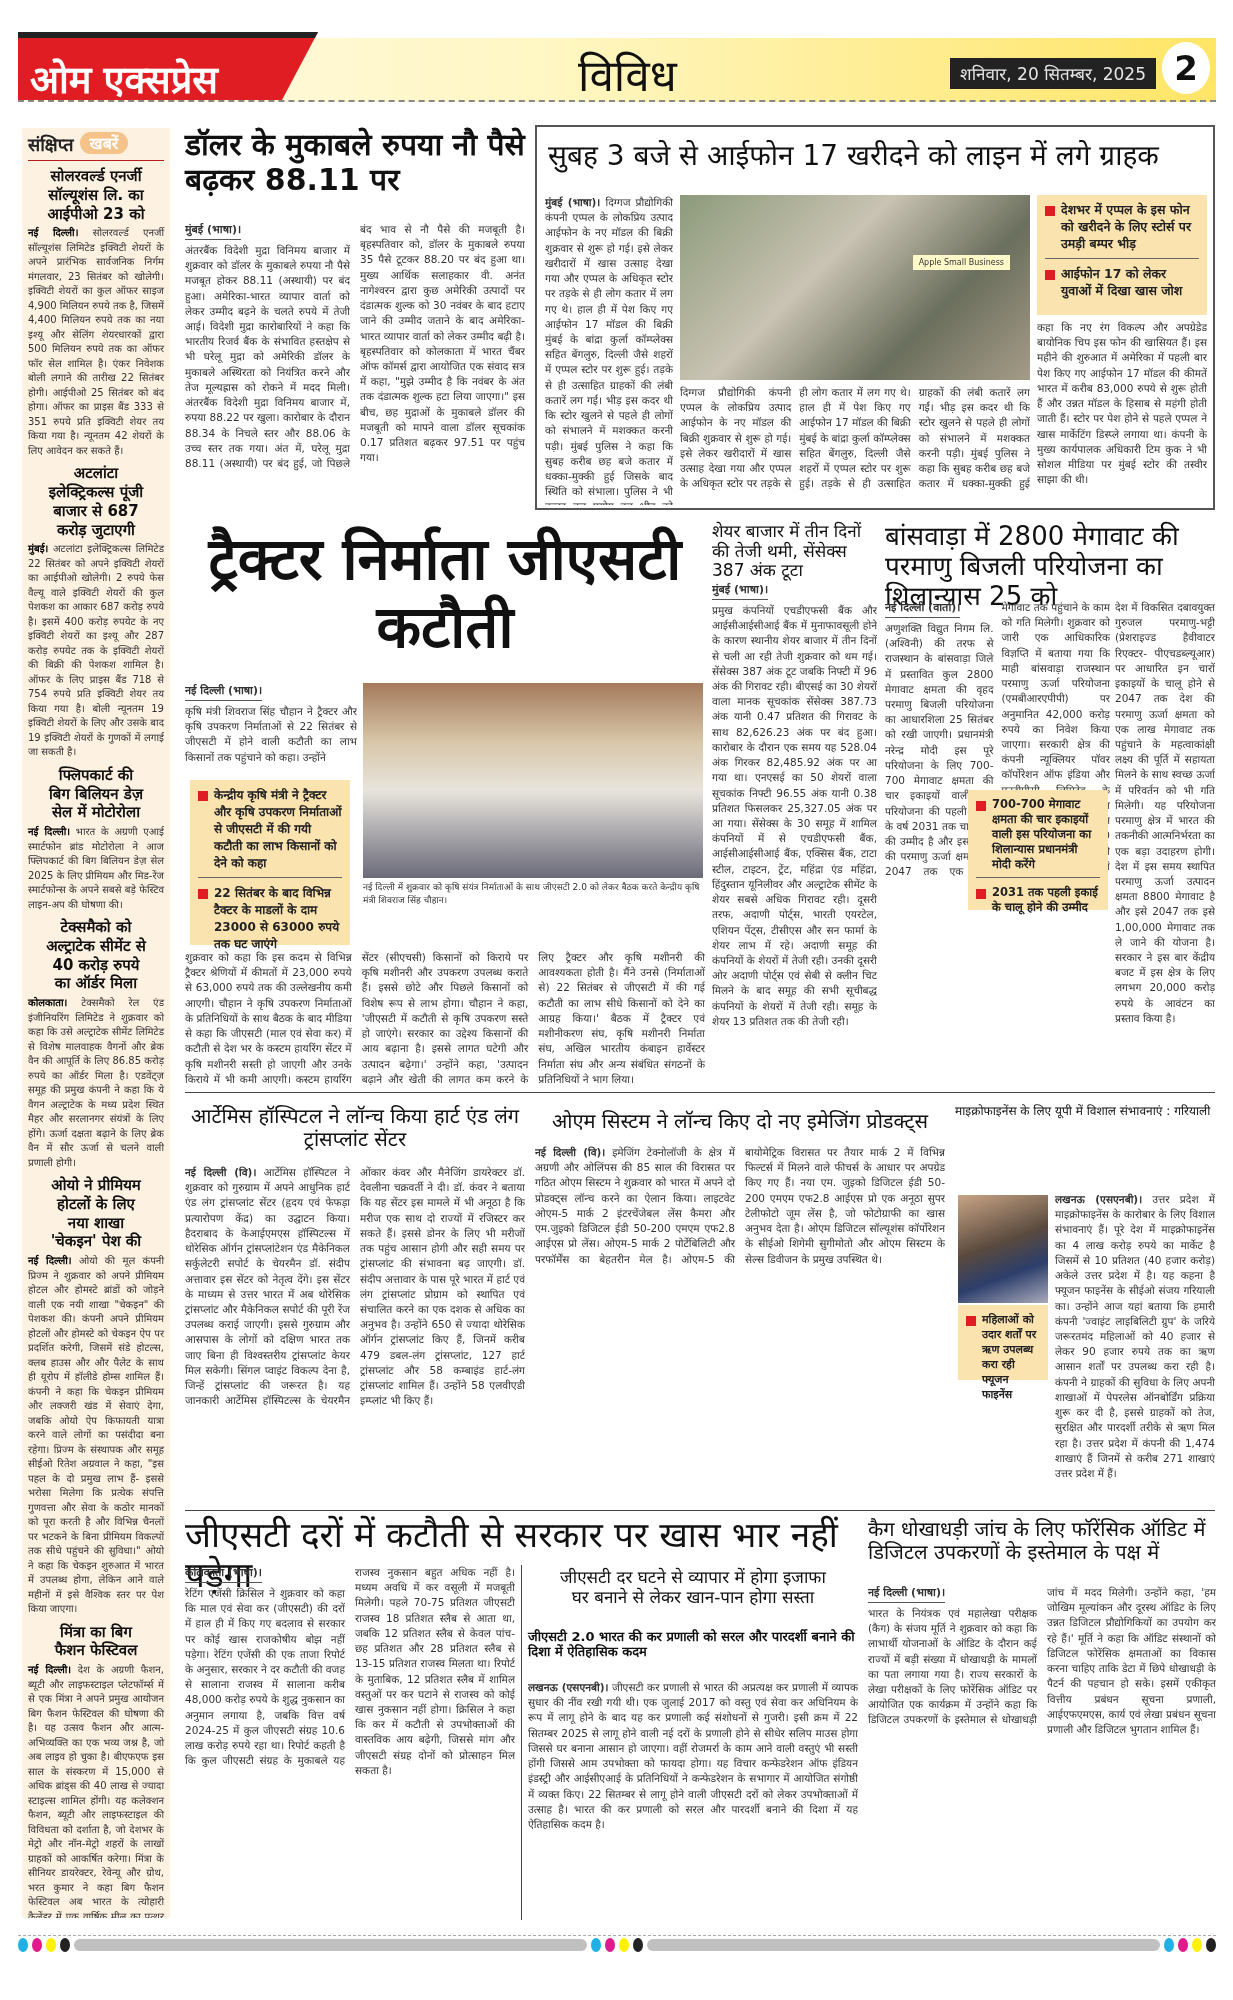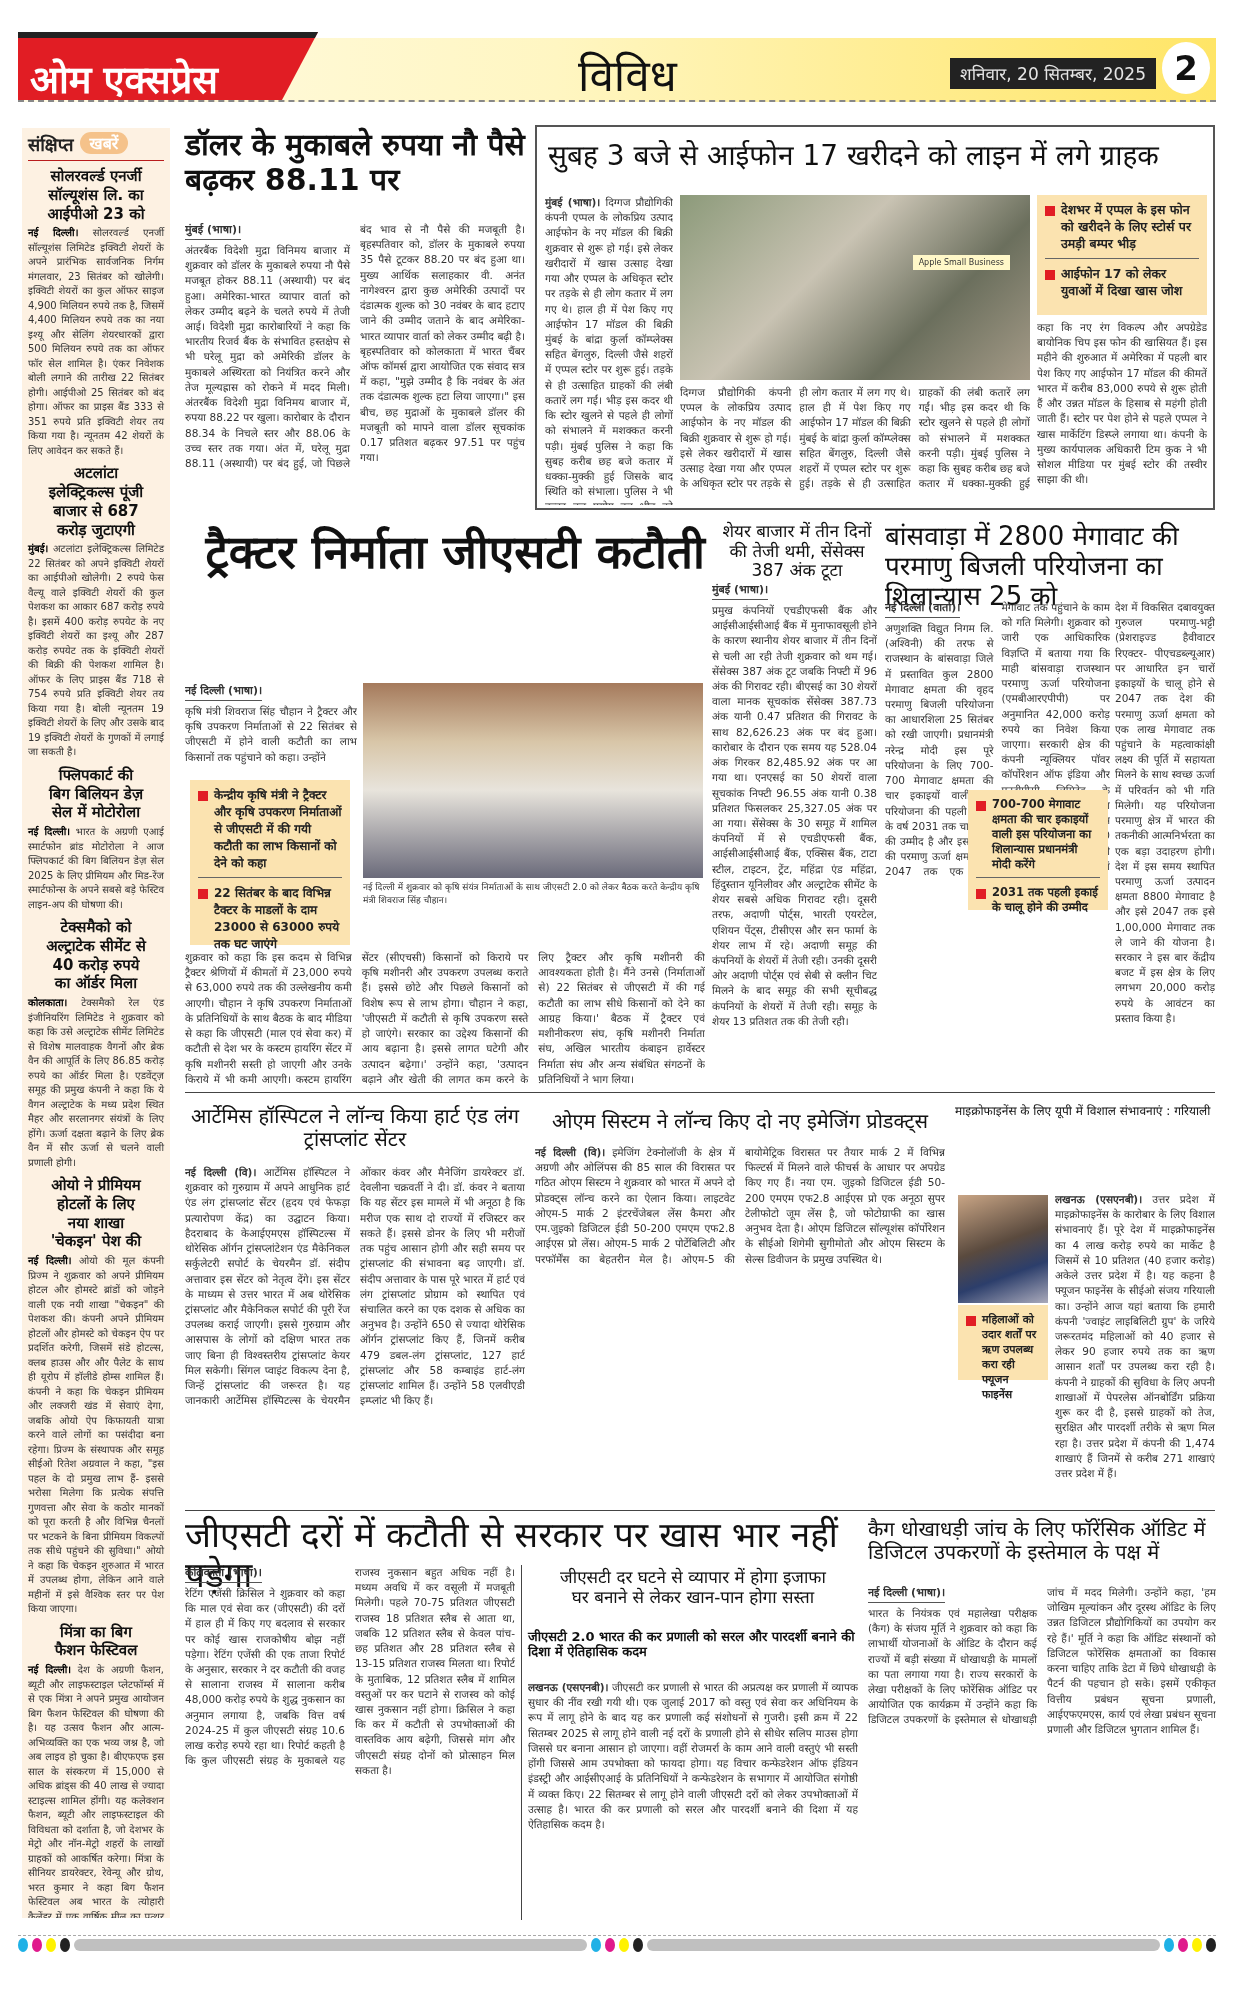--- a/index.html
+++ b/index.html
@@ -97,21 +97,21 @@
   <hr>
   <div class="bul">
       <span class="sq"></span>
       <span>आईफोन 17 को लेकर युवाओं में दिखा खास जोश</span>
     </div>
 </div>
 <div class="col" style="left:1037px;top:320px;width:170px;height:185px">
   <span>कहा कि नए रंग विकल्प और अपग्रेडेड बायोनिक चिप इस फोन की खासियत हैं। इस महीने की शुरुआत में अमेरिका में पहली बार पेश किए गए आईफोन 17 मॉडल की कीमतें भारत में करीब 83,000 रुपये से शुरू होती हैं और उन्नत मॉडल के हिसाब से महंगी होती जाती हैं। स्टोर पर पेश होने से पहले एप्पल ने खास मार्केटिंग डिस्प्ले लगाया था। कंपनी के मुख्य कार्यपालक अधिकारी टिम कुक ने भी सोशल मीडिया पर मुंबई स्टोर की तस्वीर साझा की थी।</span>
 </div>
 
-<div class="hl" style="left:185px;top:525px;width:520px;font-size:46px;line-height:1.18;text-align:right">
+<div class="hl" style="left:185px;top:525px;width:520px;font-size:58px;line-height:1.18;text-align:center">
   <div>ट्रैक्टर निर्माता जीएसटी कटौती</div>
 </div>
 <div class="col" style="left:185px;top:683px;width:172px;height:90px">
   <span class="dateline">नई दिल्ली (भाषा)।</span><br>
   <span>कृषि मंत्री शिवराज सिंह चौहान ने ट्रैक्टर और कृषि उपकरण निर्माताओं से 22 सितंबर से जीएसटी में होने वाली कटौती का लाभ किसानों तक पहुंचाने को कहा। उन्होंने</span>
 </div>
 <div class="box" style="left:190px;top:780px;width:160px;height:165px;font-size:12px">
   <div class="bul">
       <span class="sq"></span>
       <span>केन्द्रीय कृषि मंत्री ने ट्रैक्टर और कृषि उपकरण निर्माताओं से जीएसटी में की गयी कटौती का लाभ किसानों को देने को कहा</span>
@@ -121,21 +121,21 @@
       <span class="sq"></span>
       <span>22 सितंबर के बाद विभिन्न टैक्टर के माडलों के दाम 23000 से 63000 रुपये तक घट जाएंगे</span>
     </div>
 </div>
 <div class="photo" style="left:363px;top:683px;width:340px;height:195px;background:linear-gradient(180deg,#a57a5c,#d8c6a8 30%,#e8e4dc 55%,#6a6a7a)"></div>
 <div class="caption" style="left:363px;top:880px;width:340px">नई दिल्ली में शुक्रवार को कृषि संयंत्र निर्माताओं के साथ जीएसटी 2.0 को लेकर बैठक करते केन्द्रीय कृषि मंत्री शिवराज सिंह चौहान।</div>
 <div class="col" style="left:185px;top:950px;width:520px;height:138px;column-count:3;column-gap:10px">
   <span>शुक्रवार को कहा कि इस कदम से विभिन्न ट्रैक्टर श्रेणियों में कीमतों में 23,000 रुपये से 63,000 रुपये तक की उल्लेखनीय कमी आएगी। चौहान ने कृषि उपकरण निर्माताओं के प्रतिनिधियों के साथ बैठक के बाद मीडिया से कहा कि जीएसटी (माल एवं सेवा कर) में कटौती से देश भर के कस्टम हायरिंग सेंटर में कृषि मशीनरी सस्ती हो जाएगी और उनके किराये में भी कमी आएगी। कस्टम हायरिंग सेंटर (सीएचसी) किसानों को किराये पर कृषि मशीनरी और उपकरण उपलब्ध कराते हैं। इससे छोटे और पिछले किसानों को विशेष रूप से लाभ होगा। चौहान ने कहा, 'जीएसटी में कटौती से कृषि उपकरण सस्ते हो जाएंगे। सरकार का उद्देश्य किसानों की आय बढ़ाना है। इससे लागत घटेगी और उत्पादन बढ़ेगा।' उन्होंने कहा, 'उत्पादन बढ़ाने और खेती की लागत कम करने के लिए ट्रैक्टर और कृषि मशीनरी की आवश्यकता होती है। मैंने उनसे (निर्माताओं से) 22 सितंबर से जीएसटी में की गई कटौती का लाभ सीधे किसानों को देने का आग्रह किया।' बैठक में ट्रैक्टर एवं मशीनीकरण संघ, कृषि मशीनरी निर्माता संघ, अखिल भारतीय कंबाइन हार्वेस्टर निर्माता संघ और अन्य संबंधित संगठनों के प्रतिनिधियों ने भाग लिया।</span>
 </div>
 
-<div class="hl" style="left:712px;top:522px;width:170px;font-size:17px;font-weight:normal;text-align:center">शेयर बाजार में तीन दिनों की तेजी थमी, सेंसेक्स 387 अंक टूटा</div>
+<div class="hl" style="left:712px;top:522px;width:170px;font-size:17px;font-weight:normal;">शेयर बाजार में तीन दिनों की तेजी थमी, सेंसेक्स 387 अंक टूटा</div>
 <div class="col" style="left:712px;top:582px;width:165px;height:505px">
   <span class="dateline">मुंबई (भाषा)।</span><br>
   <span>प्रमुख कंपनियों एचडीएफसी बैंक और आईसीआईसीआई बैंक में मुनाफावसूली होने के कारण स्थानीय शेयर बाजार में तीन दिनों से चली आ रही तेजी शुक्रवार को थम गई। सेंसेक्स 387 अंक टूट जबकि निफ्टी में 96 अंक की गिरावट रही। बीएसई का 30 शेयरों वाला मानक सूचकांक सेंसेक्स 387.73 अंक यानी 0.47 प्रतिशत की गिरावट के साथ 82,626.23 अंक पर बंद हुआ। कारोबार के दौरान एक समय यह 528.04 अंक गिरकर 82,485.92 अंक पर आ गया था। एनएसई का 50 शेयरों वाला सूचकांक निफ्टी 96.55 अंक यानी 0.38 प्रतिशत फिसलकर 25,327.05 अंक पर आ गया। सेंसेक्स के 30 समूह में शामिल कंपनियों में से एचडीएफसी बैंक, आईसीआईसीआई बैंक, एक्सिस बैंक, टाटा स्टील, टाइटन, ट्रेंट, महिंद्रा एंड महिंद्रा, हिंदुस्तान यूनिलीवर और अल्ट्राटेक सीमेंट के शेयर सबसे अधिक गिरावट रही। दूसरी तरफ, अदाणी पोर्ट्स, भारती एयरटेल, एशियन पेंट्स, टीसीएस और सन फार्मा के शेयर लाभ में रहे। अदाणी समूह की कंपनियों के शेयरों में तेजी रही। उनकी दूसरी ओर अदाणी पोर्ट्स एवं सेबी से क्लीन चिट मिलने के बाद समूह की सभी सूचीबद्ध कंपनियों के शेयरों में तेजी रही। समूह के शेयर 13 प्रतिशत तक की तेजी रही।</span>
 </div>
 
 <div class="hl" style="left:885px;top:522px;width:330px;font-size:26px;font-weight:normal">बांसवाड़ा में 2800 मेगावाट की परमाणु बिजली परियोजना का शिलान्यास 25 को</div>
 <div class="col" style="left:885px;top:600px;width:225px;height:487px;column-count:2;column-gap:8px">
   <span class="dateline">नई दिल्ली (वार्ता)।</span><br>
   <span>अणुशक्ति विद्युत निगम लि. (अश्विनी) की तरफ से राजस्थान के बांसवाड़ा जिले में प्रस्तावित कुल 2800 मेगावाट क्षमता की वृहद परमाणु बिजली परियोजना का आधारशिला 25 सितंबर को रखी जाएगी। प्रधानमंत्री नरेन्द्र मोदी इस पूरे परियोजना के लिए 700-700 मेगावाट क्षमता की चार इकाइयों वाली इस परियोजना की पहली इकाई के वर्ष 2031 तक चालू होने की उम्मीद है और इससे देश की परमाणु ऊर्जा क्षमता को 2047 तक एक लाख मेगावाट तक पहुंचाने के काम को गति मिलेगी। शुक्रवार को जारी एक आधिकारिक विज्ञप्ति में बताया गया कि माही बांसवाड़ा राजस्थान परमाणु ऊर्जा परियोजना (एमबीआरएपीपी) पर अनुमानित 42,000 करोड़ रुपये का निवेश किया जाएगा। सरकारी क्षेत्र की कंपनी न्यूक्लियर पॉवर कॉर्पोरेशन ऑफ इंडिया और एनटीपीसी लिमिटेड के संयुक्त उद्यम अश्विनी द्वारा विकसित की जाने वाली इस परियोजना में 700-700 मेगावाट परमाणु बिजली क्षमता की चार इकाइयां स्थापित की जाएंगी।</span>
 </div>

